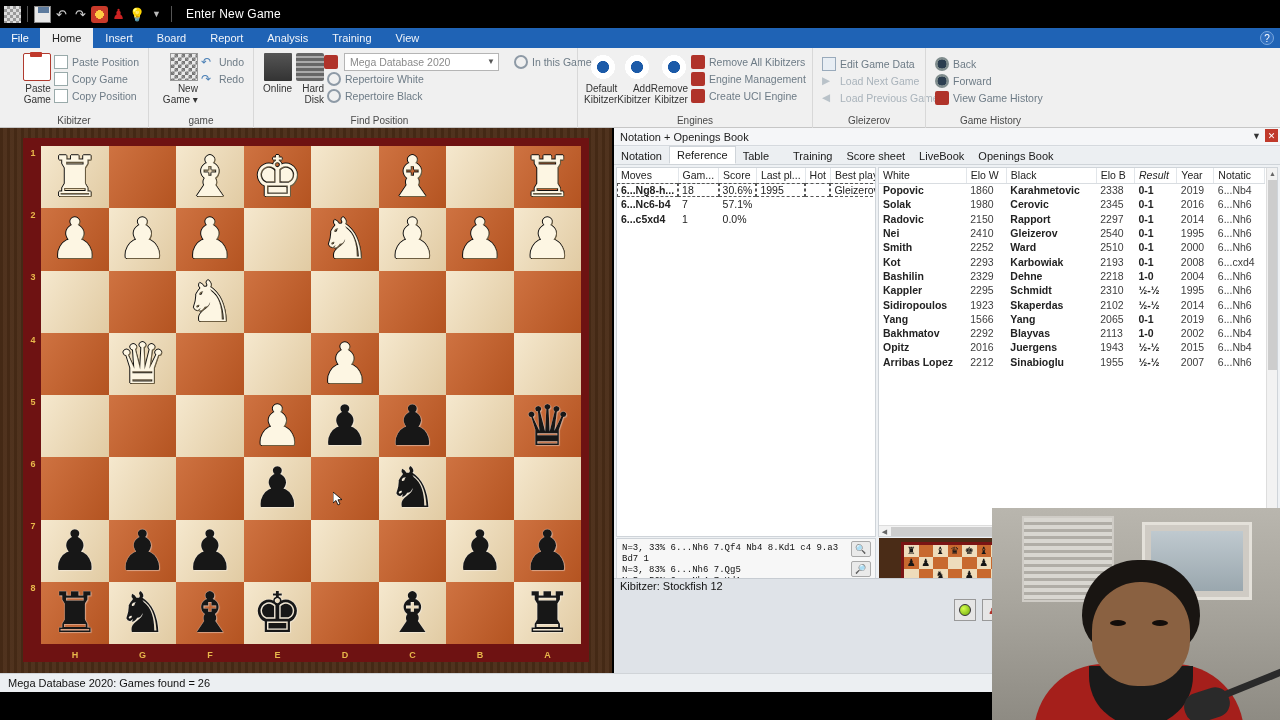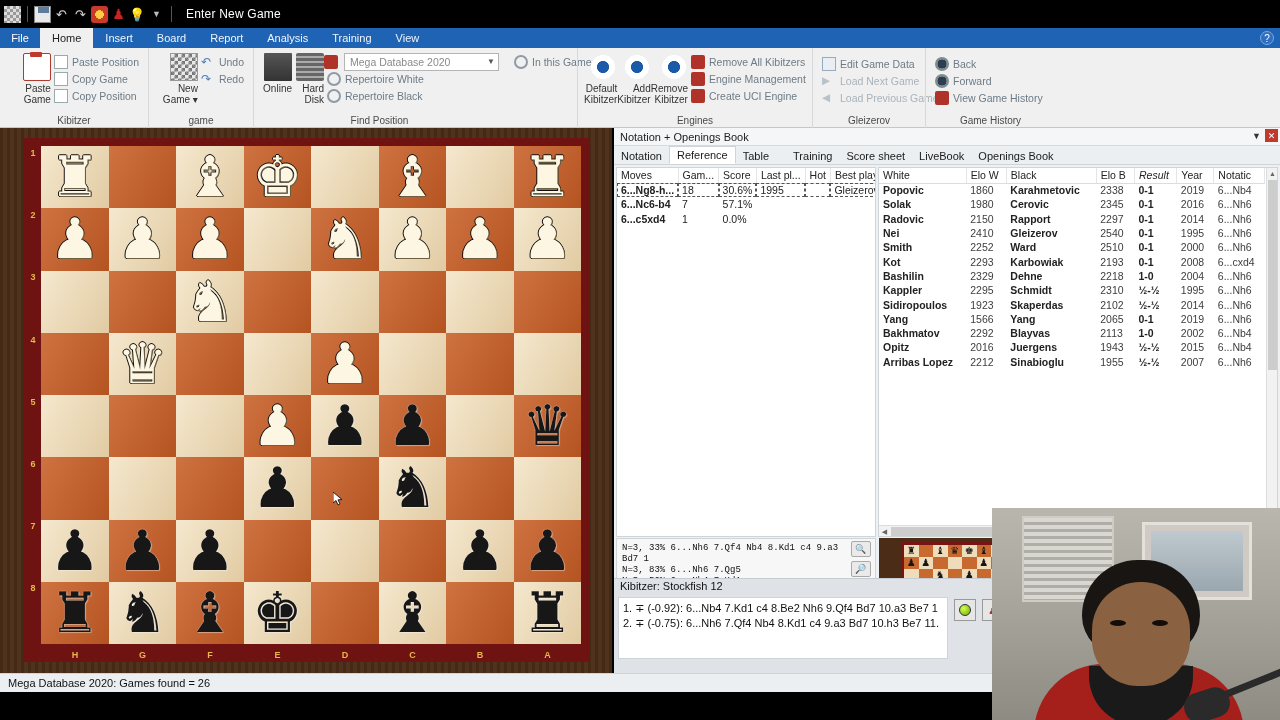--- a/index.html
+++ b/index.html
@@ -1033,24 +1033,20 @@
     </div>
     <div class="vscroll">
       <div class="ar" style="top:0">▲</div>
       <div class="thumb" style="top:12px;height:40px"></div>
     </div>
   </div>
 </div>
 
 <div id="kibwrap">
   <div id="kibhdr">Kibitzer: Stockfish 12</div>
-  <div id="kibbody">
-      <div style="white-space: nowrap;">1. ∓ (-0.92): 6...Nb4 7.Kd1 c4 8.Be2 Nh6 9.Qf4 Bd7 10.a3 Be7 1</div>
-      <div style="white-space: nowrap;">2. ∓ (-0.75): 6...Nh6 7.Qf4 Nb4 8.Kd1 c4 9.a3 Bd7 10.h3 Be7 11.</div>
-    </div>
   <div id="kibbtns">
     <div class="kbtn">
         <span class="led"></span>
       </div>
     <div class="kbtn">
         <span style="color:#b0332a;font-size:11px">♟</span>
       </div>
   </div>
 </div>
 

